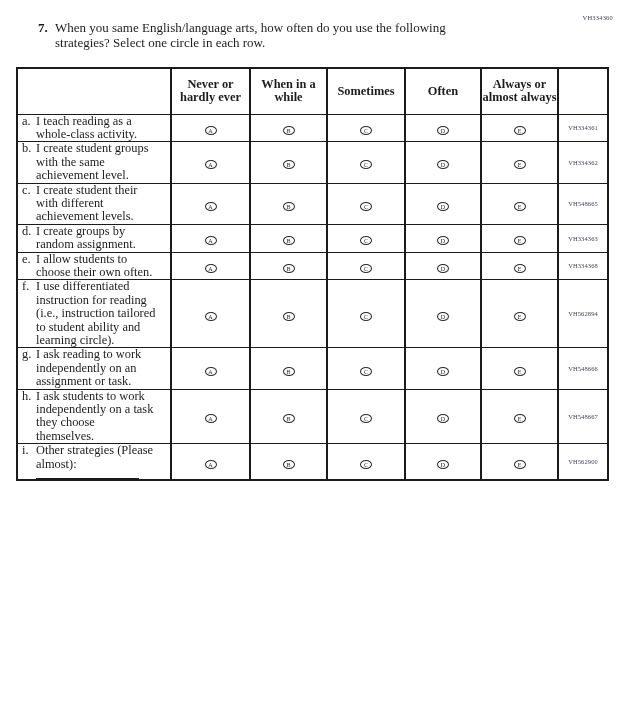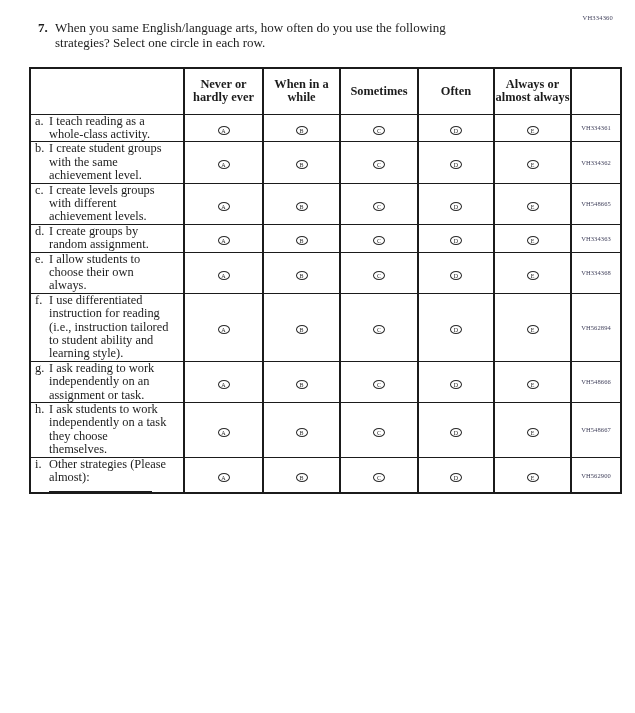--- a/index.html
+++ b/index.html
@@ -36,21 +36,21 @@
   .qnum {
     flex: none;
     width: 17px;
     font-weight: bold;
   }
   .qtext { flex: 1; }
   .qtext b { font-weight: normal; }
 
   table.survey {
     position: absolute;
-    left: 29px;
+    left: 16px;
     top: 67px;
     width: 591px;
     border-collapse: collapse;
     table-layout: fixed;
     border: 2.2px solid #1b1b1b;
   }
   table.survey th, table.survey td {
     border: 1.4px solid #1b1b1b;
     border-left-width: 2px;
     border-right-width: 2px;
@@ -183,21 +183,21 @@
           <td class="bubble-cell"><span class="bubble">C</span></td>
           <td class="bubble-cell"><span class="bubble">D</span></td>
           <td class="bubble-cell"><span class="bubble">E</span></td>
           <td class="code-cell">VH334362</td>
     </tr>
         <tr>
       <td class="stem-cell">
         <div class="stem-flex">
           <span class="row-letter">c.</span>
           <span class="stem-text">
-            <span>I create levels groups with different achievement levels.</span>
+            <span>I create student their with different achievement levels.</span>
             
           </span>
         </div>
       </td>
       <td class="bubble-cell"><span class="bubble">A</span></td>
           <td class="bubble-cell"><span class="bubble">B</span></td>
           <td class="bubble-cell"><span class="bubble">C</span></td>
           <td class="bubble-cell"><span class="bubble">D</span></td>
           <td class="bubble-cell"><span class="bubble">E</span></td>
           <td class="code-cell">VH548665</td>
@@ -217,38 +217,38 @@
           <td class="bubble-cell"><span class="bubble">C</span></td>
           <td class="bubble-cell"><span class="bubble">D</span></td>
           <td class="bubble-cell"><span class="bubble">E</span></td>
           <td class="code-cell">VH334363</td>
     </tr>
         <tr>
       <td class="stem-cell">
         <div class="stem-flex">
           <span class="row-letter">e.</span>
           <span class="stem-text">
-            <span>I allow students to choose their own always.</span>
+            <span>I allow students to choose their own often.</span>
             
           </span>
         </div>
       </td>
       <td class="bubble-cell"><span class="bubble">A</span></td>
           <td class="bubble-cell"><span class="bubble">B</span></td>
           <td class="bubble-cell"><span class="bubble">C</span></td>
           <td class="bubble-cell"><span class="bubble">D</span></td>
           <td class="bubble-cell"><span class="bubble">E</span></td>
           <td class="code-cell">VH334368</td>
     </tr>
         <tr>
       <td class="stem-cell">
         <div class="stem-flex">
           <span class="row-letter">f.</span>
           <span class="stem-text">
-            <span>I use differentiated instruction for reading (i.e., instruction tailored to student ability and learning style).</span>
+            <span>I use differentiated instruction for reading (i.e., instruction tailored to student ability and learning circle).</span>
             
           </span>
         </div>
       </td>
       <td class="bubble-cell"><span class="bubble">A</span></td>
           <td class="bubble-cell"><span class="bubble">B</span></td>
           <td class="bubble-cell"><span class="bubble">C</span></td>
           <td class="bubble-cell"><span class="bubble">D</span></td>
           <td class="bubble-cell"><span class="bubble">E</span></td>
           <td class="code-cell">VH562894</td>

